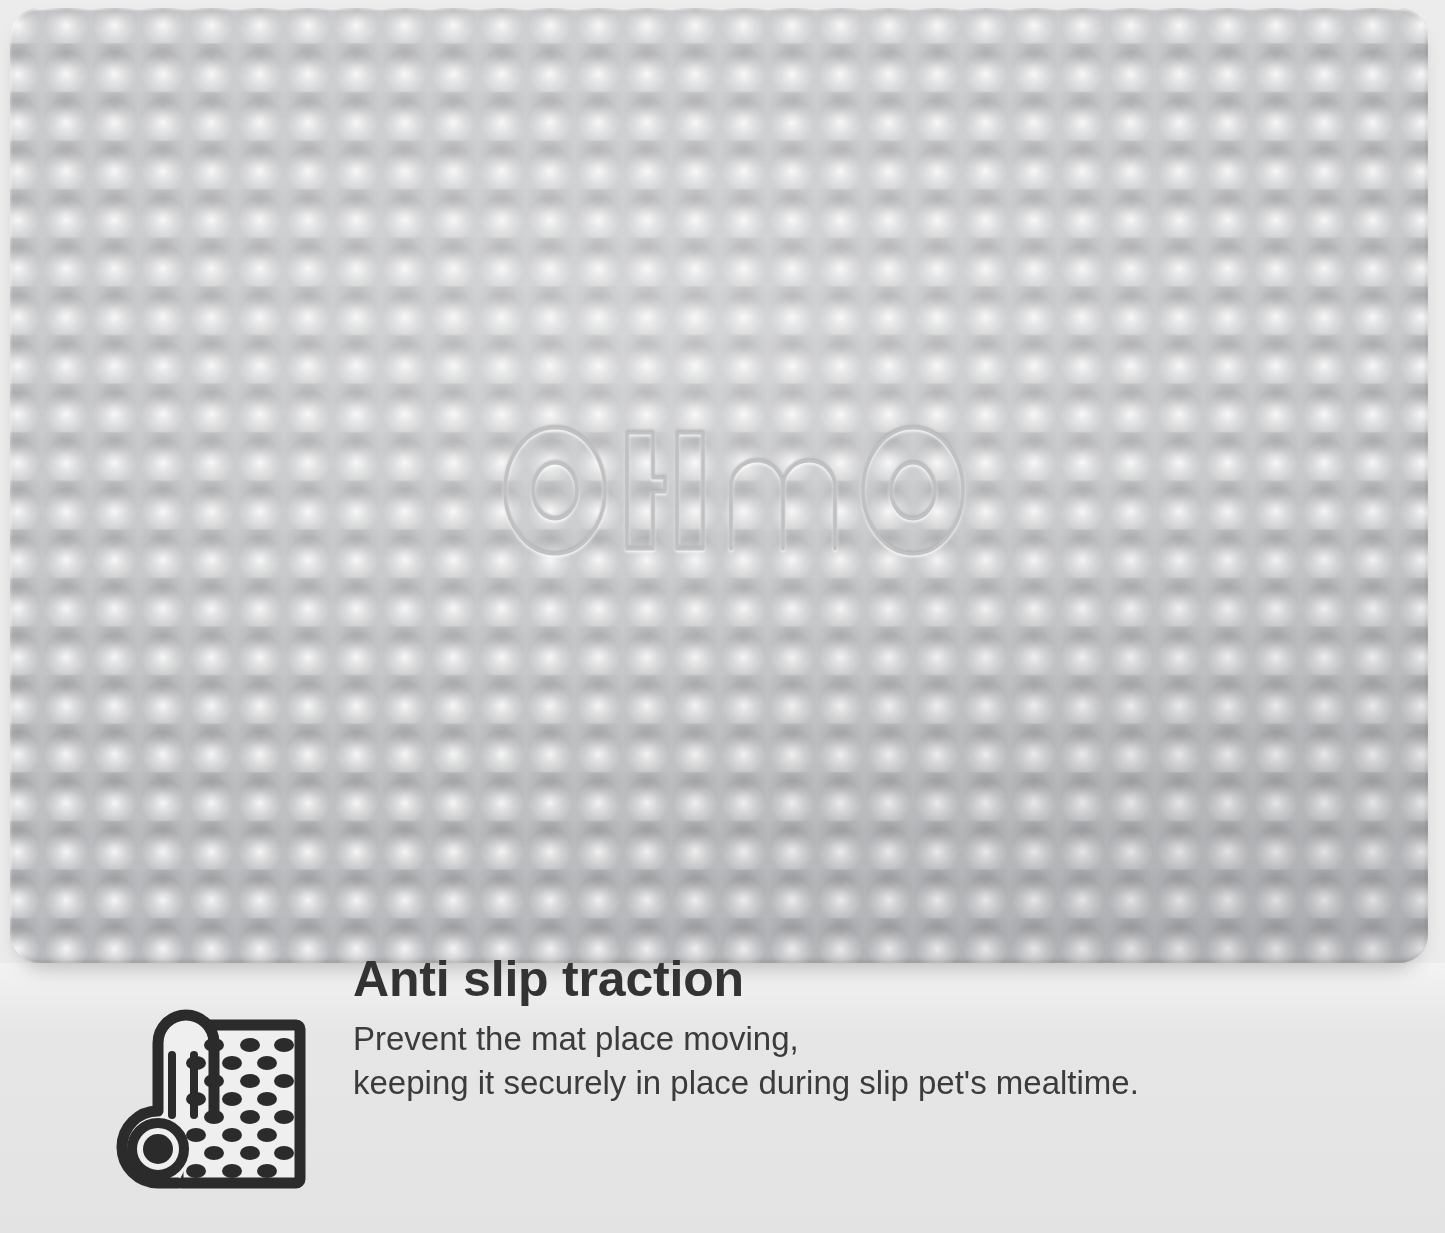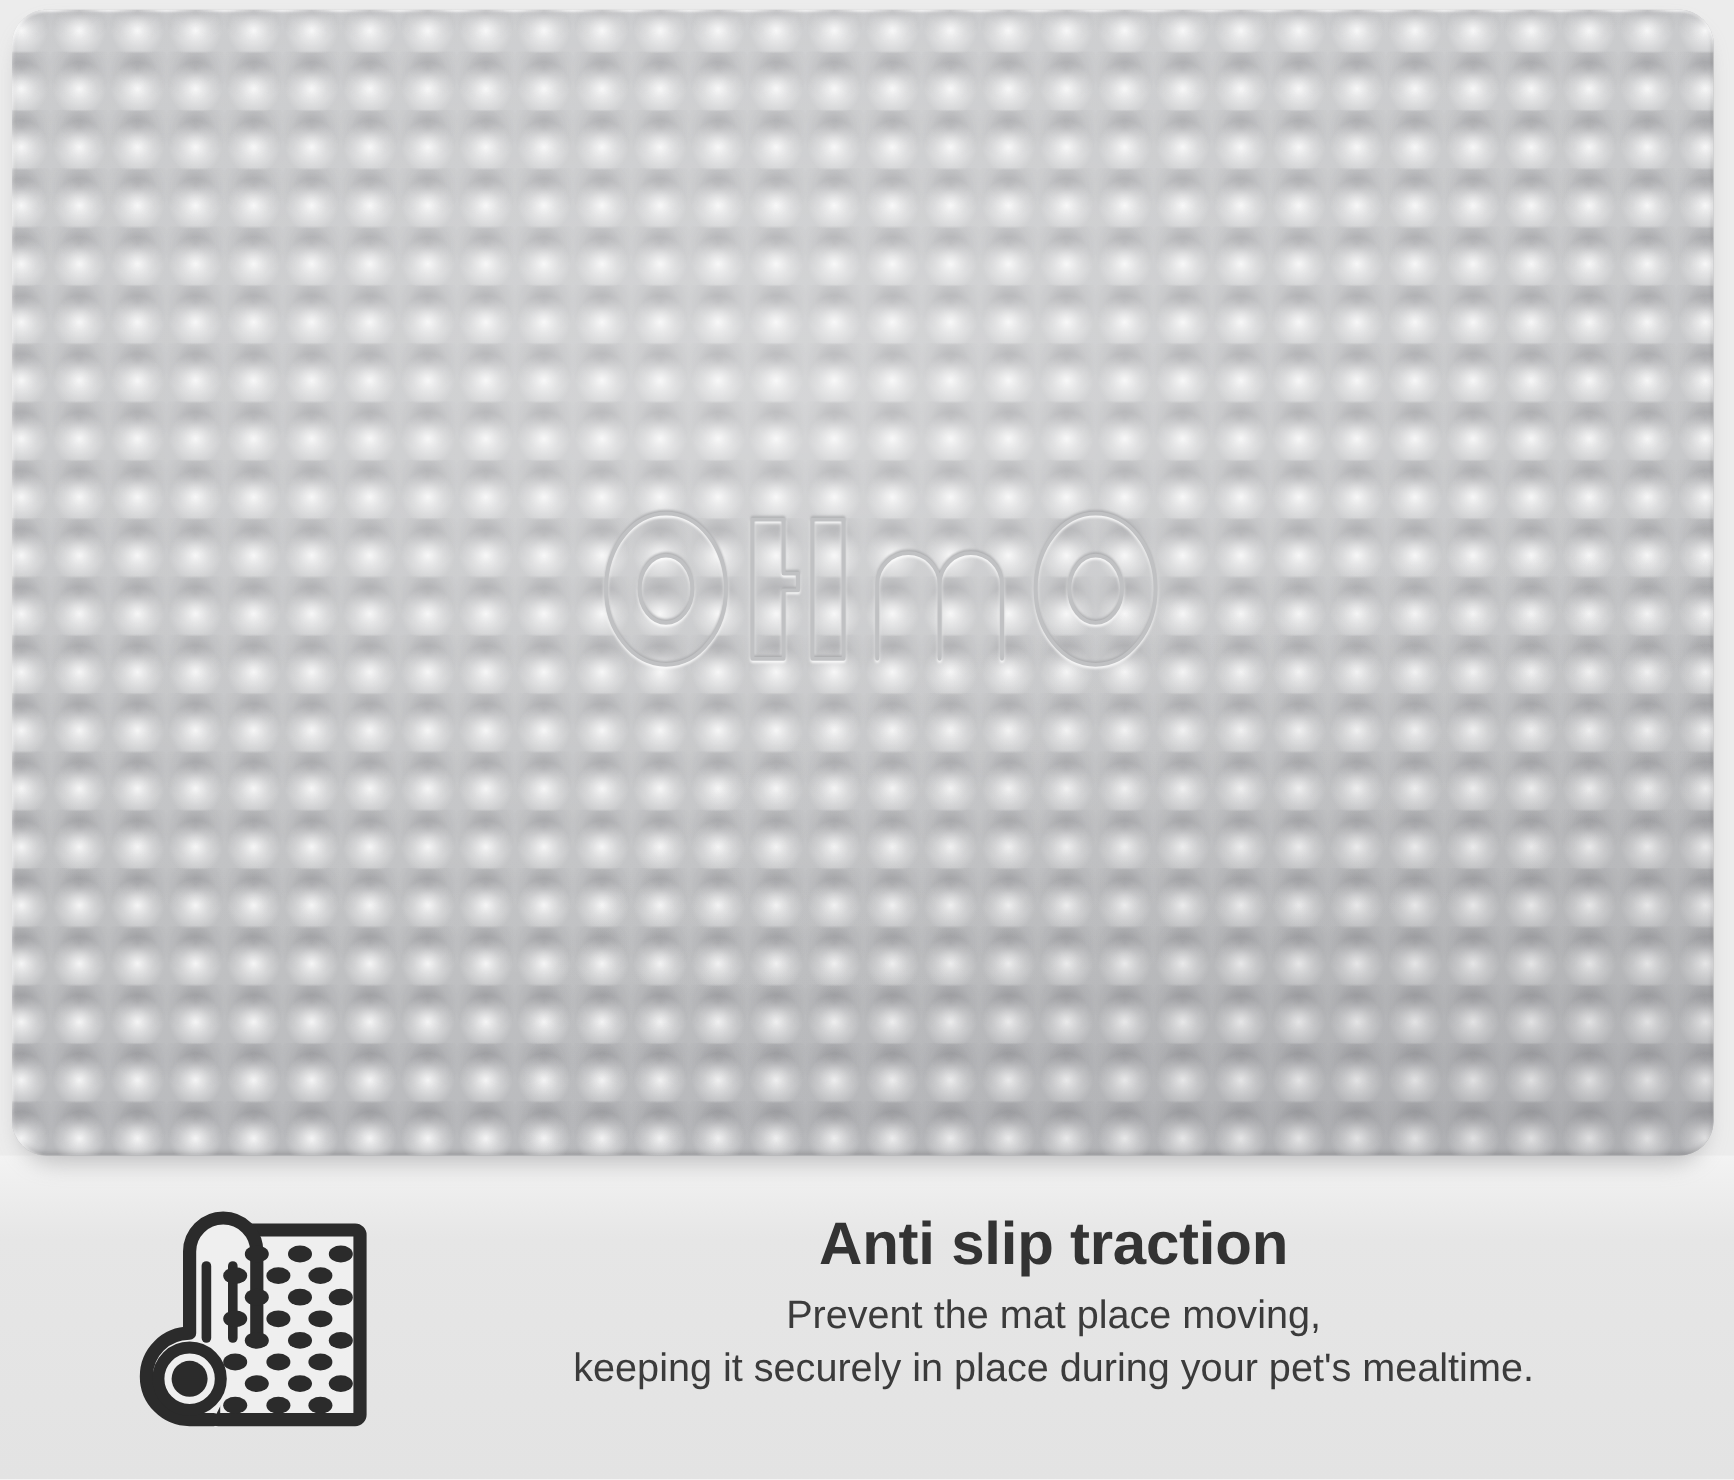--- a/index.html
+++ b/index.html
@@ -104,23 +104,22 @@
     left: 114px;
     top: 1003px;
     width: 196px;
     height: 190px;
   }
   #feature-icon svg { display: block; width: 100%; height: 100%; }
 
   #feature-text {
     position: absolute;
     left: 353px;
-    top: 1006px;
+    top: 949px;
     width: 1050px;
-    text-align: center;
   }
   #feature-title {
     font-size: 50px;
     font-weight: bold;
     color: #333333;
     letter-spacing: -0.2px;
     line-height: 60px;
     margin: 0 0 8px 0;
     white-space: nowrap;
   }
@@ -212,16 +211,16 @@
         <ellipse cx="82" cy="168" rx="10" ry="7"></ellipse>
         <ellipse cx="118" cy="168" rx="10" ry="7"></ellipse>
         <ellipse cx="153" cy="168" rx="10" ry="7"></ellipse>
       </g>
     </svg>
   </div>
 
   <div id="feature-text">
     <div id="feature-title">Anti slip traction</div>
     <div class="feature-line">Prevent the mat place moving,</div>
-    <div class="feature-line">keeping it securely in place during your pet's mealtime.</div>
+    <div class="feature-line">keeping it securely in place during slip pet's mealtime.</div>
   </div>
 
 </div>
 
 </body></html>

